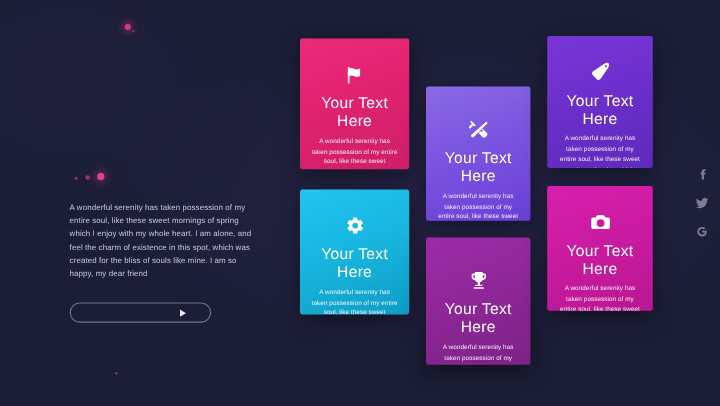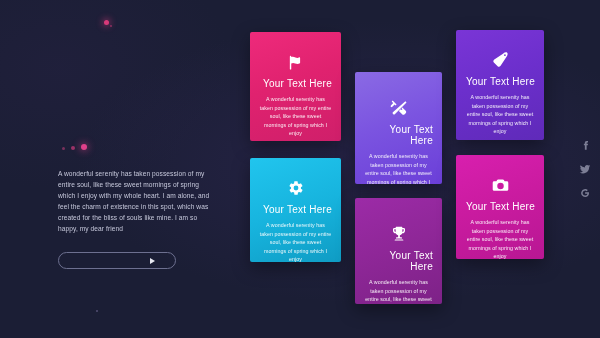--- a/index.html
+++ b/index.html
@@ -120,26 +120,25 @@
     overflow: hidden;
   }
   .card-icon {
     display: flex;
     align-items: center;
     justify-content: center;
     height: 26px;
   }
   .card-icon svg { display: block; }
   .card-title {
-    font-size: 10px;
+    font-size: 13px;
     font-weight: normal;
     letter-spacing: 0.25px;
     margin-top: 3px;
     color: #ffffff;
-    text-align: right;
   }
   .card-body {
     font-size: 5.3px;
     line-height: 8.6px;
     margin-top: 6px;
     color: rgba(255,255,255,0.92);
     letter-spacing: 0.05px;
   }
 
   #card-flag {

